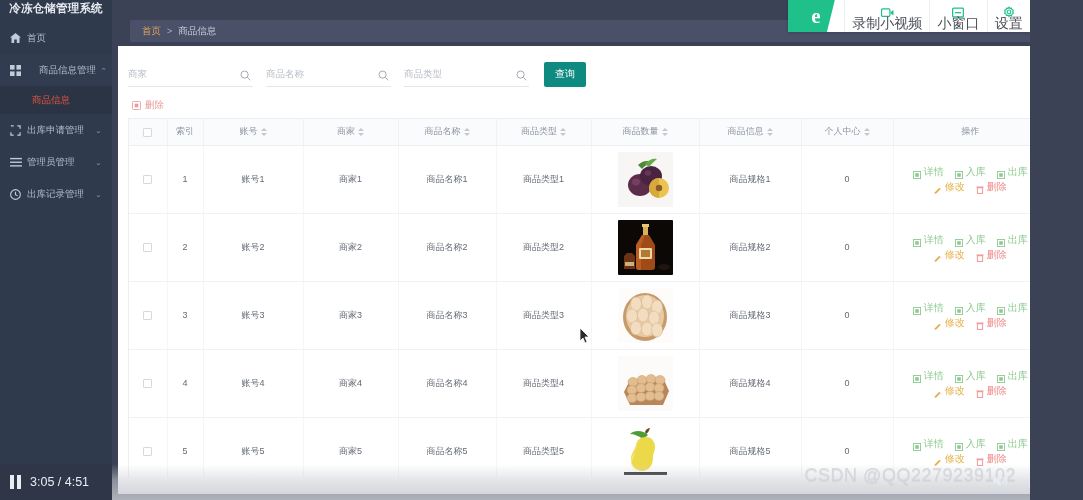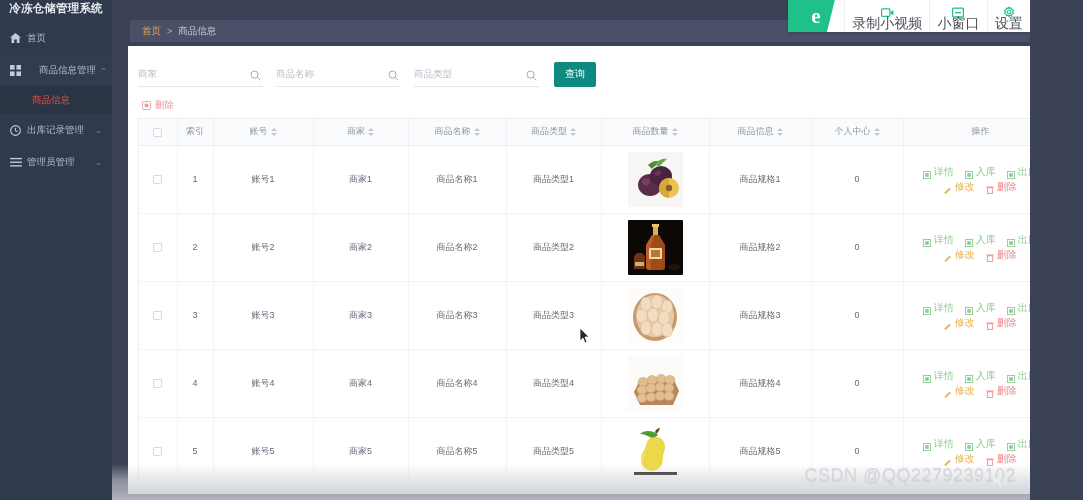--- a/index.html
+++ b/index.html
@@ -92,21 +92,21 @@
     display: flex; align-items: center;
     padding-left: 12px;
     font-size: 9.5px;
     border-radius: 1px;
   }
   .bc-home { color: #e0a458; }
   .bc-sep { color: #aab2c4; margin: 0 6px; font-size: 9px; }
   .bc-cur { color: #ccd2de; }
 
   .panel {
-    position: absolute; left: 16px; top: 46px;
+    position: absolute; left: 6px; top: 46px;
     width: 940px; height: 448px;
     background: #ffffff;
     overflow: hidden;
   }
 
   
   .searchbar {
     display: flex; align-items: center;
     padding: 12px 0 0 10px;
     height: 44px;
@@ -369,41 +369,50 @@
         <span class="mi-label">商品信息管理</span>
         <span class="mi-arrow">⌃</span>
       </div>
 
       <div class="submenu-item">
         <span>商品信息</span>
       </div>
 
 
 
-
       <div class="menu-item">
         <span class="mi-icon">
           <svg width="11" height="11" viewBox="0 0 12 12">
-              <circle cx="6" cy="6" r="5.3" fill="none" stroke="currentColor" stroke-width="1.2"></circle>
-              <path d="M6 3v3.2l2.2 1.3" fill="none" stroke="currentColor" stroke-width="1.2"></path>
+              <path fill="none" stroke="currentColor" stroke-width="1.3" d="M1 1h3M8 1h3v3M11 8v3H8M4 11H1V8"></path>
             </svg>
         </span>
-        <span class="mi-label">出库记录管理</span>
+        <span class="mi-label">出库申请管理</span>
         <span class="mi-arrow">⌄</span>
       </div>
 
       <div class="menu-item">
         <span class="mi-icon">
           <svg width="12" height="10" viewBox="0 0 13 11">
               <rect x="0" y="1" width="13" height="1.5" fill="currentColor"></rect>
               <rect x="0" y="5" width="13" height="1.5" fill="currentColor"></rect>
               <rect x="0" y="9" width="13" height="1.5" fill="currentColor"></rect>
             </svg>
         </span>
         <span class="mi-label">管理员管理</span>
+        <span class="mi-arrow">⌄</span>
+      </div>
+
+      <div class="menu-item">
+        <span class="mi-icon">
+          <svg width="11" height="11" viewBox="0 0 12 12">
+              <circle cx="6" cy="6" r="5.3" fill="none" stroke="currentColor" stroke-width="1.2"></circle>
+              <path d="M6 3v3.2l2.2 1.3" fill="none" stroke="currentColor" stroke-width="1.2"></path>
+            </svg>
+        </span>
+        <span class="mi-label">出库记录管理</span>
         <span class="mi-arrow">⌄</span>
       </div>
 
     </div>
   </div>
 
   <div class="content-wrap">
 
     <div class="topbar"></div>
 
@@ -903,20 +912,27 @@
 
   <div class="cursor">
     <svg width="11" height="16" viewBox="0 0 11 16">
         <path d="M0 0l0 13 3-3 2 5 2-1-2-5 4 0z" fill="#2b2b2b" stroke="#fff" stroke-width=".8"></path>
       </svg>
   </div>
 
   <div class="watermark">CSDN @QQ2279239102</div>
 
   <div class="player">
+    <div class="player-left">
+      <span class="pause-ic">
+          <span></span>
+          <span></span>
+        </span>
+      <span class="time-lb">3:05 / 4:51</span>
+    </div>
     <div class="player-right">
       <span class="pl-ic">
         <svg width="17" height="15" viewBox="0 0 18 16">
             <path d="M1 5.5h3.5L9 1.5v13L4.5 10.5H1z" fill="currentColor"></path>
             <path d="M11.5 5a4 4 0 0 1 0 6" fill="none" stroke="currentColor" stroke-width="1.4"></path>
             <path d="M13.8 3a7 7 0 0 1 0 10" fill="none" stroke="currentColor" stroke-width="1.4"></path>
           </svg>
       </span>
       <span class="pl-ic">
         <svg width="15" height="15" viewBox="0 0 16 16">

